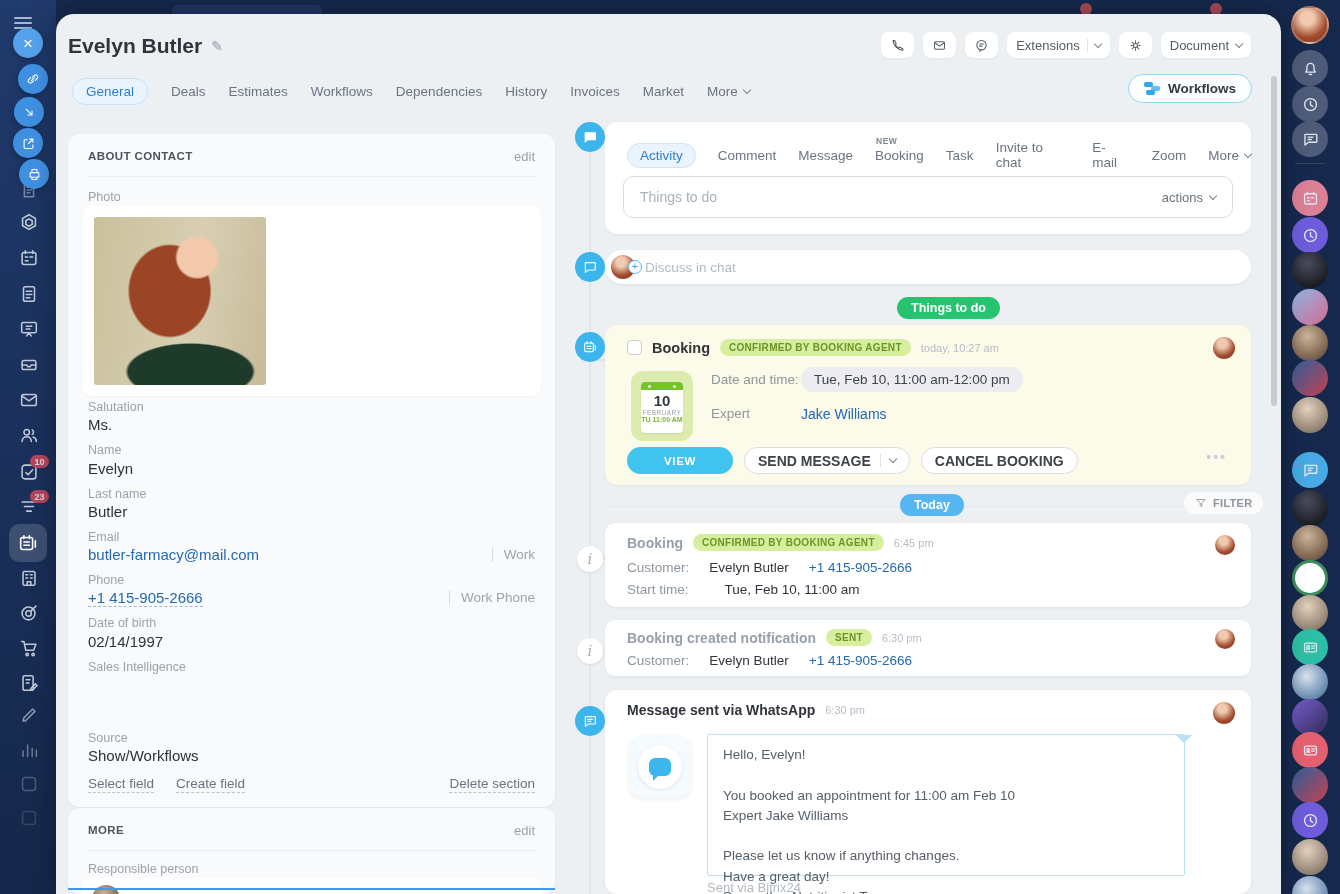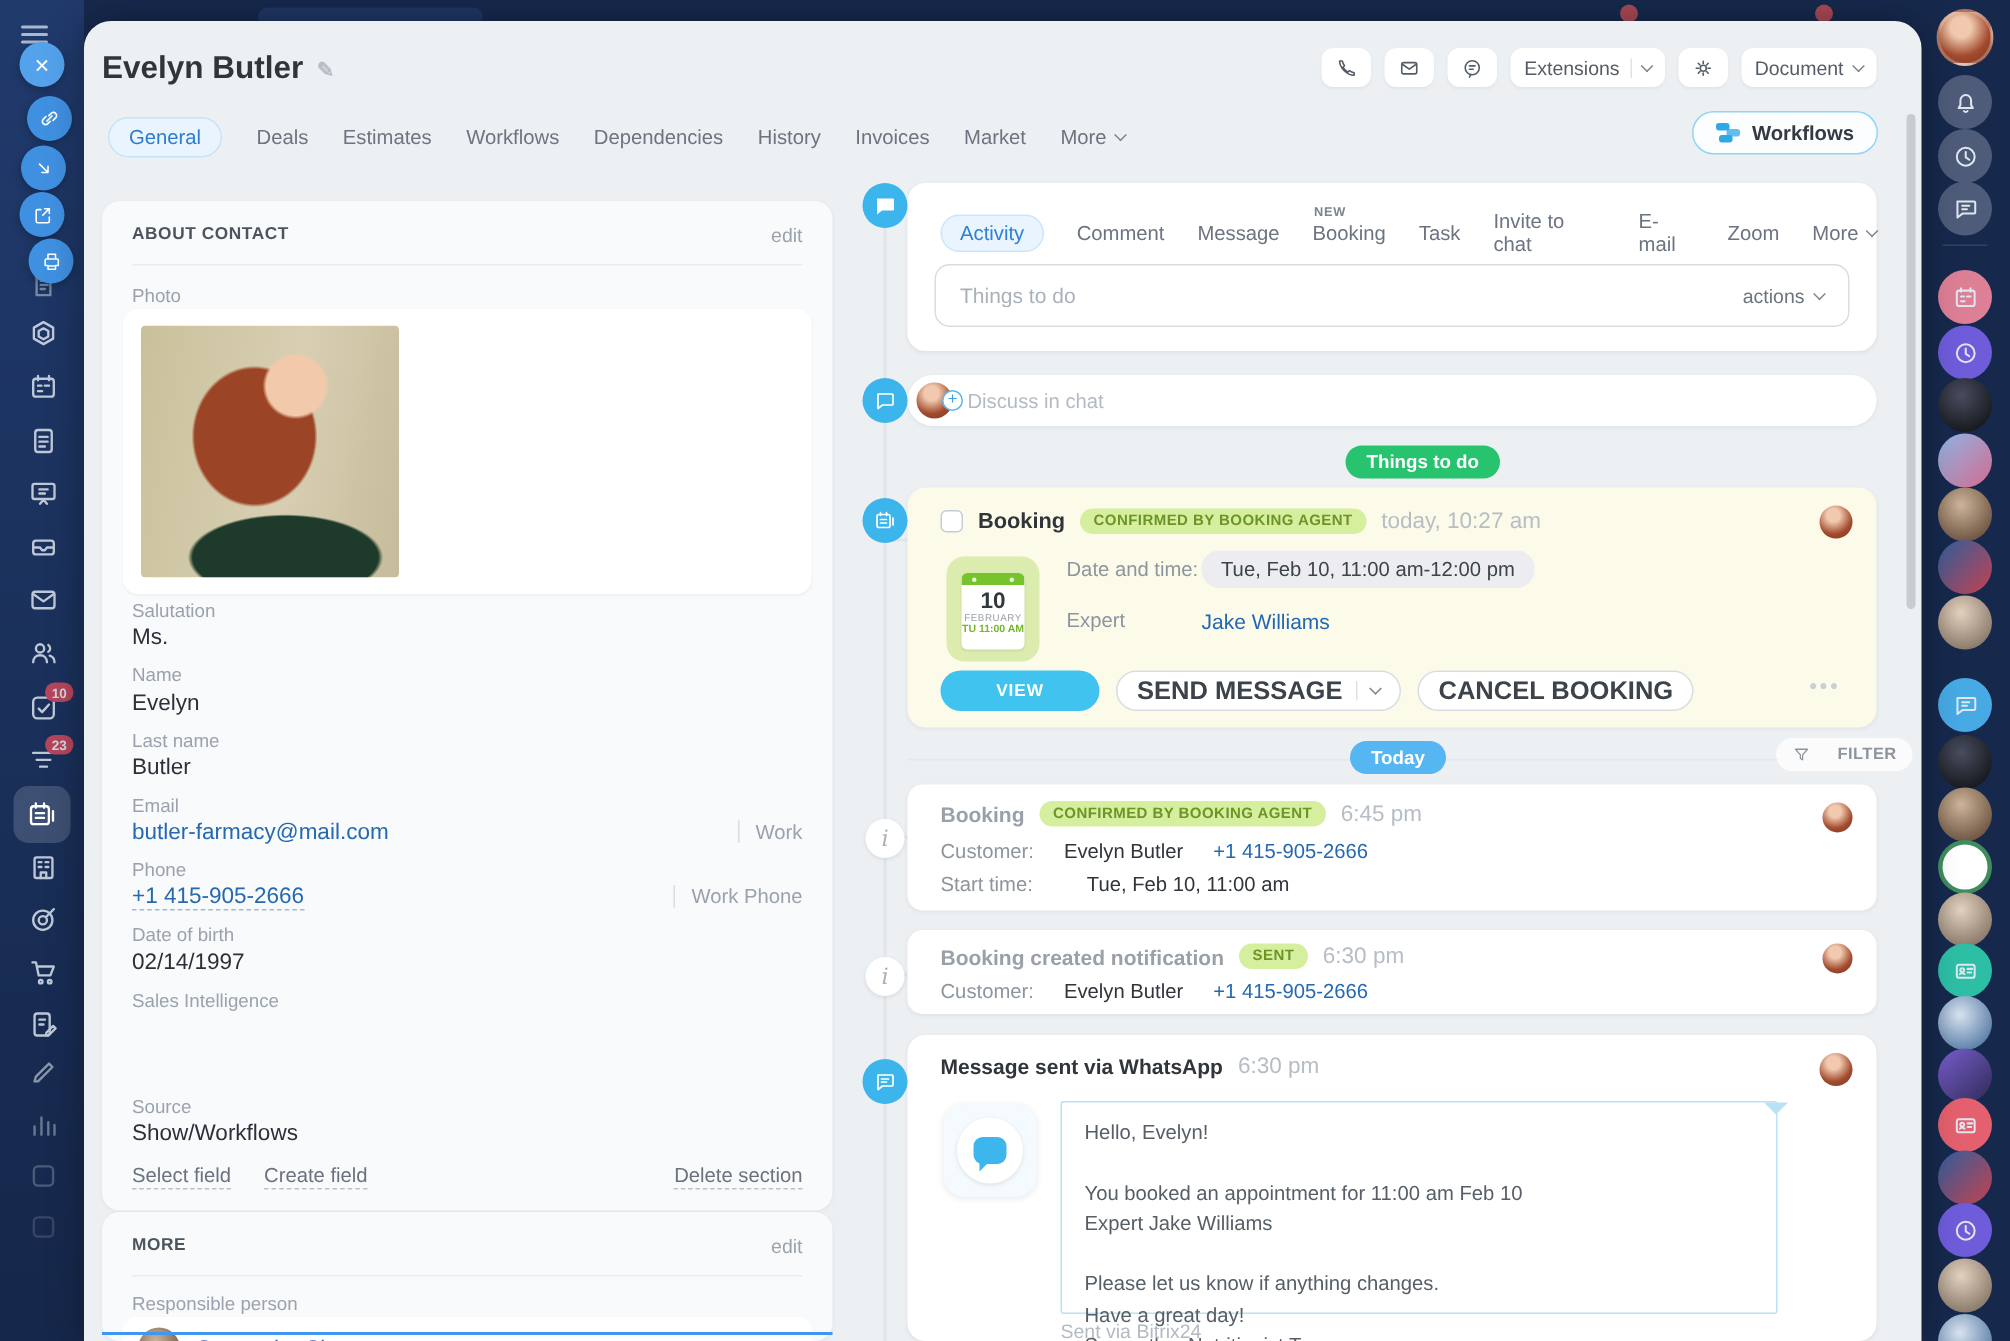--- a/index.html
+++ b/index.html
@@ -117,43 +117,43 @@
   .discuss { top:236px; height:34px; border-radius:17px; display:flex; align-items:center; gap:10px; padding:0 6px; }
   .discuss .av { width:24px; height:24px; border-radius:50%; position:relative; }
   .plus { position:absolute; right:-7px; top:5px; width:14px; height:14px; border-radius:50%; background:#fff; border:1.5px solid #59b8ef; color:#3aa4e6; font-size:11px; line-height:11px; text-align:center; }
   .discuss input { border:none; outline:none; flex:1; font-size:13.5px; background:transparent; font-family:inherit; }
   .discuss input::placeholder { color:#b3bac2; }
 
   .pill { position:absolute; color:#fff; font-size:12.5px; font-weight:bold; border-radius:12px; padding:4px 14px; z-index:2; }
   .green-pill { left:841px; top:283px; background:#28c36f; }
   .today-pill { left:844px; top:480px; background:#55b6f1; }
   .t-line { position:absolute; left:549px; width:646px; top:492px; height:1px; background:#e4e8eb; }
-  .filter { position:absolute; left:1128px; top:478px; display:flex; align-items:flex-start; gap:18px; font-size:11px; font-weight:bold; color:#8c959d; background:rgba(255,255,255,.75); border-radius:12px; padding:5px 11px; cursor:pointer; letter-spacing:.3px; }
+  .filter { position:absolute; left:1128px; top:478px; display:flex; align-items:flex-start; gap:6px; font-size:11px; font-weight:bold; color:#8c959d; background:rgba(255,255,255,.75); border-radius:12px; padding:5px 11px; cursor:pointer; letter-spacing:.3px; }
   .filter svg { width:12px; height:12px; }
 
   .booking-card { top:311px; height:160px; background:#fcfbe9; }
   .bk-head { position:absolute; left:22px; top:14px; display:flex; align-items:center; gap:10px; }
   .cb { width:15px; height:15px; border:1.5px solid #c6cdd4; border-radius:4px; background:#fff; cursor:pointer; }
   .bk-title { font-size:14.5px; font-weight:bold; color:#30343b; }
   .gbadge { background:#d6ef9f; color:#6d9427; font-size:10px; font-weight:bold; letter-spacing:.3px; border-radius:9px; padding:3px 9px; }
-  .meta { font-size:15px; color:#b6bdc5; }
+  .meta { font-size:11px; color:#b6bdc5; }
   .sm-av { position:absolute; right:16px; top:12px; width:22px; height:22px; border-radius:50%; cursor:pointer; }
   .cal { position:absolute; left:26px; top:46px; width:62px; height:70px; background:#dcebae; border-radius:12px; }
   .cal-in { position:absolute; left:10px; right:10px; top:11px; bottom:8px; background:#fff; border-radius:4px; overflow:hidden; box-shadow:0 1px 2px rgba(0,0,0,.08); }
   .cal-bar { height:8px; background:#76c32d; display:flex; justify-content:space-between; padding:0 7px; align-items:center; }
   .cal-bar i { width:3px; height:3px; border-radius:50%; background:#e8f5d5; }
   .cal-day { text-align:center; font-size:15px; font-weight:bold; color:#33383e; margin-top:2px; }
   .cal-mon { text-align:center; font-size:6.5px; letter-spacing:.4px; color:#9aa0a8; }
   .cal-time { text-align:center; font-size:7px; font-weight:bold; color:#76b62a; }
   .bk-row-label { position:absolute; font-size:13.5px; color:#8d959e; }
   .date-pill { position:absolute; left:196px; top:42px; background:#ececf1; border-radius:12px; padding:5px 13px; font-size:13.5px; color:#3c434b; }
   .expert-link { position:absolute; left:196px; top:81px; font-size:14px; color:#2268b4; cursor:pointer; }
   .bk-foot { position:absolute; left:22px; top:122px; display:flex; gap:11px; align-items:center; }
   .btn-view { width:106px; height:27px; border:none; border-radius:14px; background:#41c3f0; color:#fff; font-size:11.5px; font-weight:bold; letter-spacing:.6px; cursor:pointer; font-family:inherit; }
-  .btn-w { height:27px; background:#fff; border:1px solid #d8dde2; border-radius:14px; display:flex; align-items:center; gap:9px; padding:0 13px; font-size:17px; font-weight:bold; color:#3c434b; cursor:pointer; font-family:inherit; }
+  .btn-w { height:27px; background:#fff; border:1px solid #d8dde2; border-radius:14px; display:flex; align-items:center; gap:9px; padding:0 13px; font-size:14px; font-weight:bold; color:#3c434b; cursor:pointer; font-family:inherit; }
   .dots { position:absolute; right:24px; top:124px; color:#c9cfd6; font-weight:bold; letter-spacing:2px; font-size:14px; cursor:pointer; }
 
   .entry1 { top:509px; height:84px; border-radius:10px; }
   .entry2 { top:606px; height:56px; border-radius:10px; }
   .en-head { position:absolute; left:22px; top:11px; display:flex; align-items:center; gap:10px; }
   .en-title { font-size:14px; font-weight:bold; color:#98a0a9; }
   .en-row { position:absolute; left:22px; font-size:13.5px; color:#8d959e; display:flex; gap:20px; }
   .en-row b { color:#30343b; font-weight:normal; }
   .en-row .flink { font-size:13.5px; }
 

